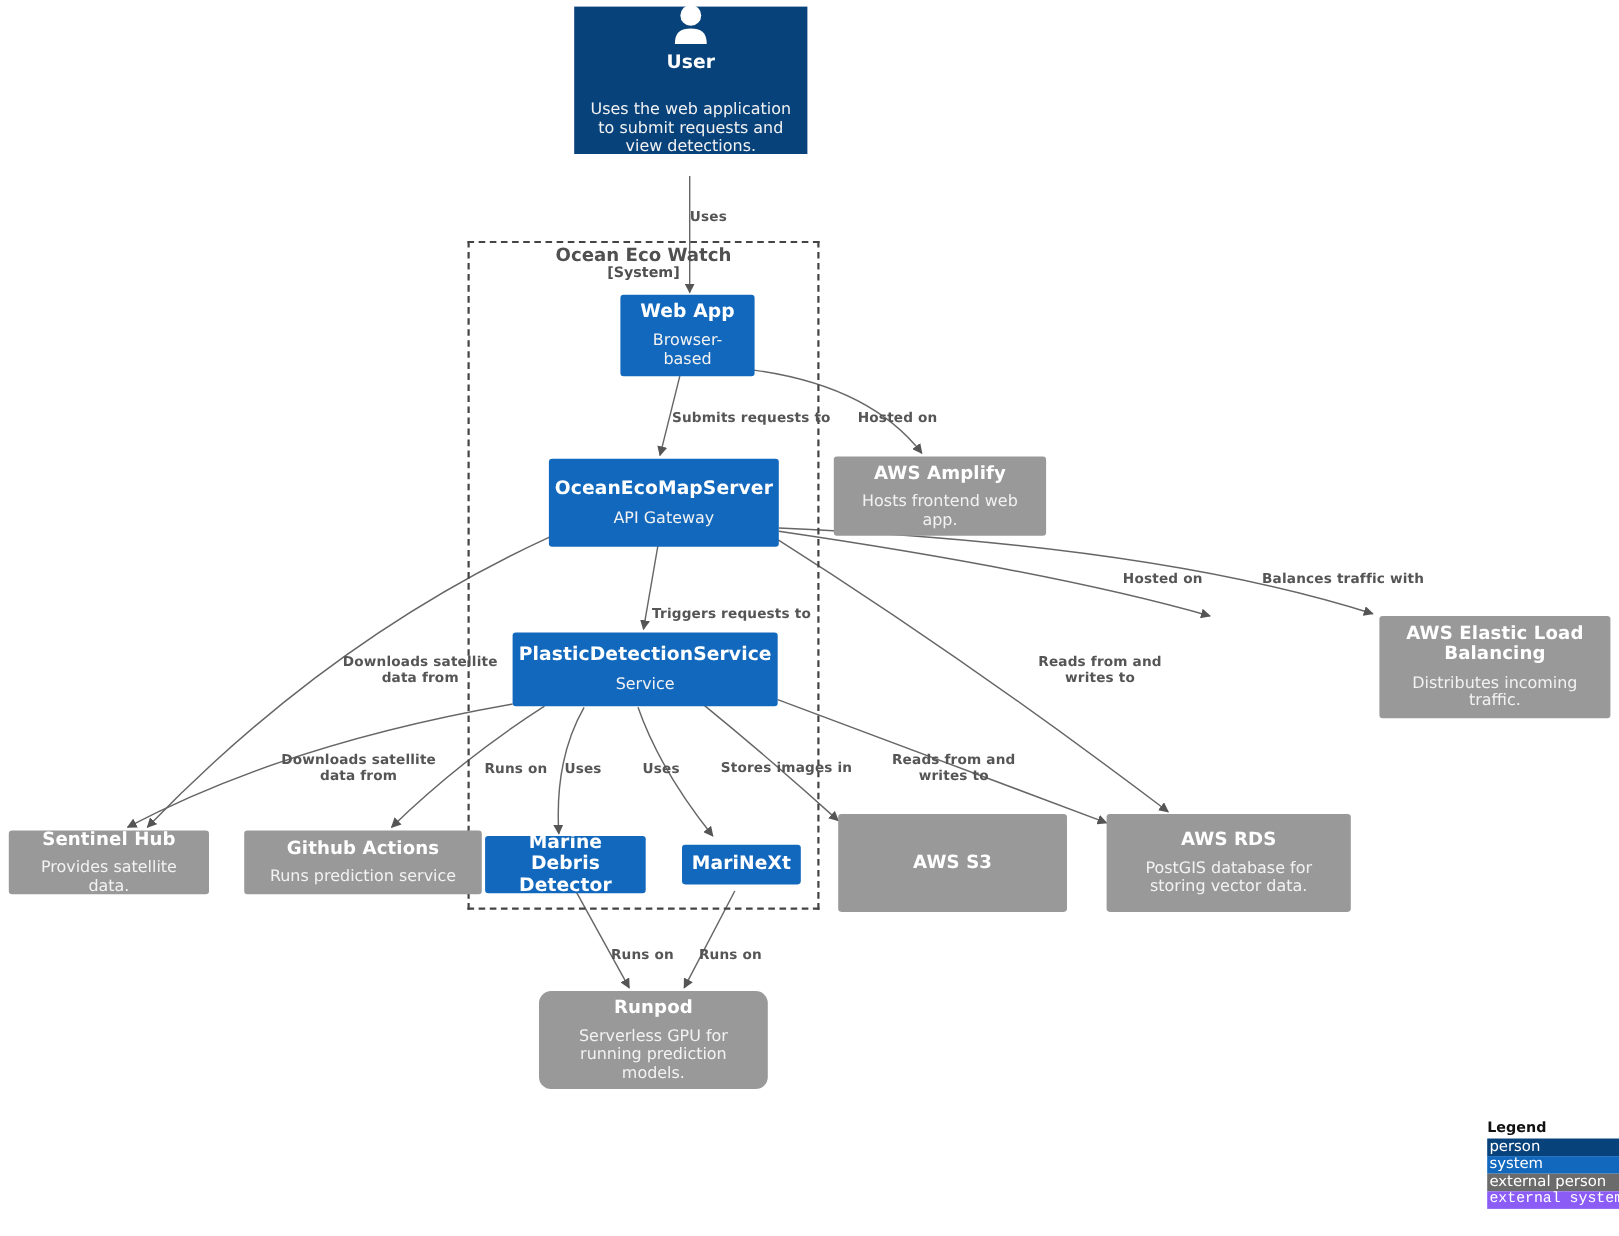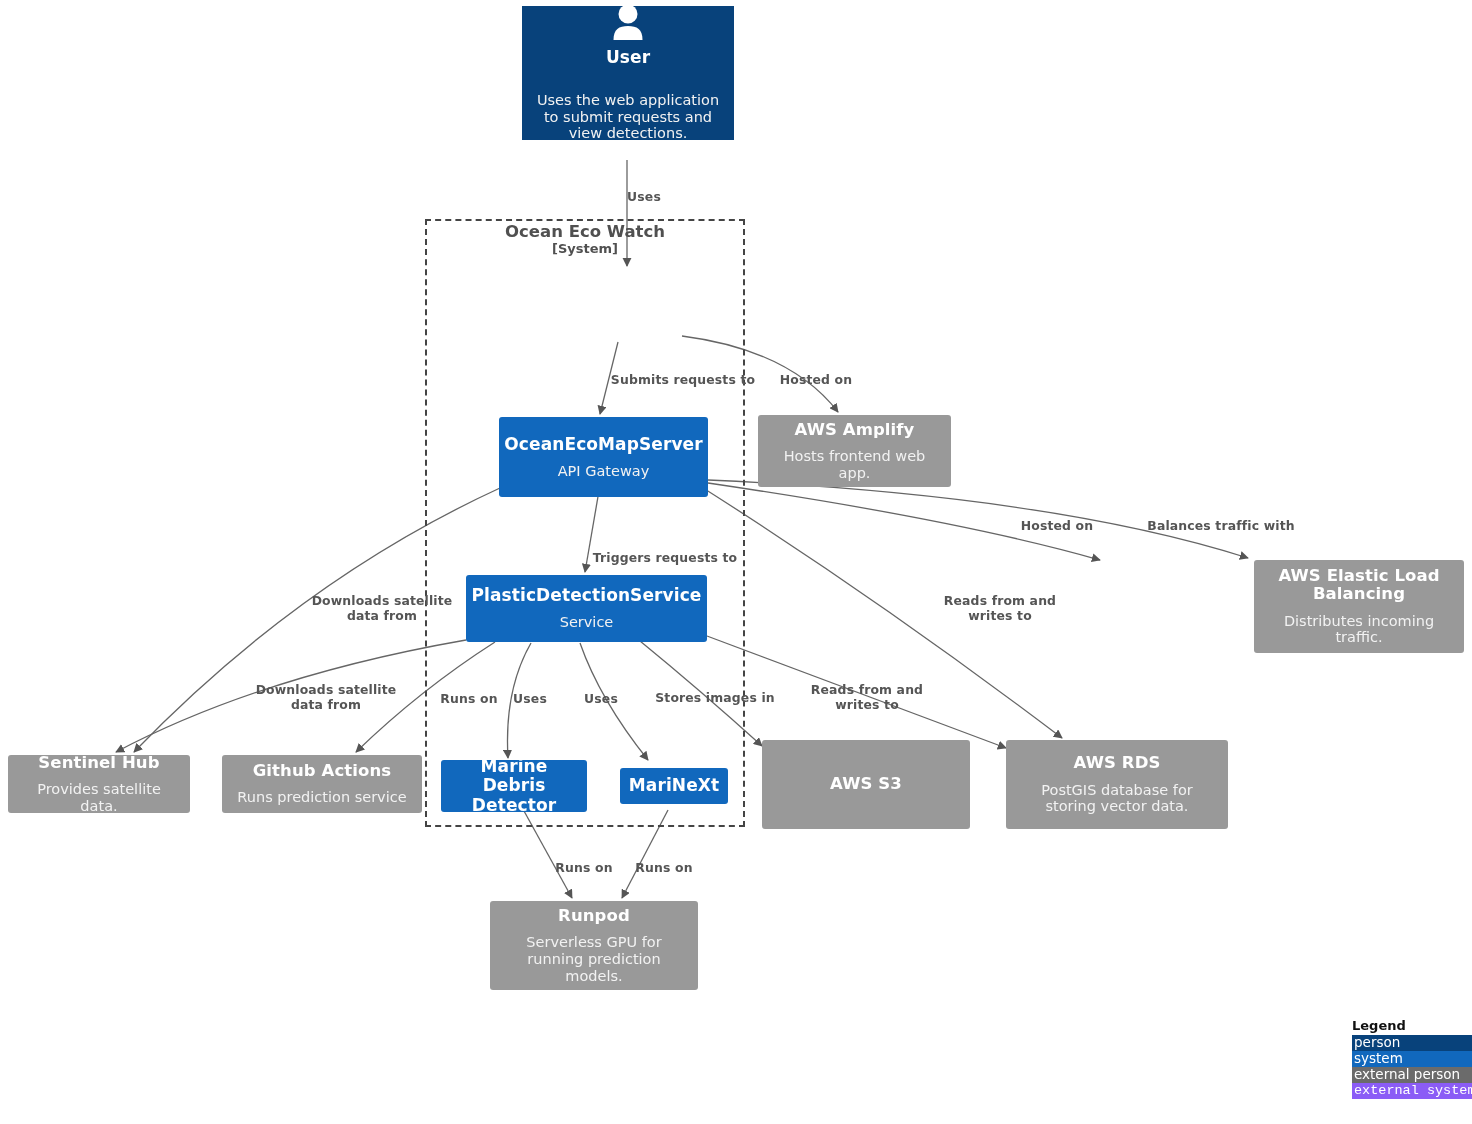--- a/index.html
+++ b/index.html
@@ -171,20 +171,24 @@
     <span class="person-icon">
       <svg width="34" height="36" viewBox="0 0 34 36" xmlns="http://www.w3.org/2000/svg">
         <circle cx="17" cy="10" r="9.5" fill="#ffffff"></circle>
         <path d="M 2.5,36 C 2.5,25 8,22 17,22 C 26,22 31.5,25 31.5,36 Z" fill="#ffffff"></path>
       </svg>
     </span>
     <div class="n-title">User</div>
     <div class="n-sub">Uses the web application to submit requests and view detections.</div>
   </div>
 
+  <div class="node system" style="left:564px; top:268px; width:122px; height:74px;">
+    <div class="n-title">Web App</div>
+    <div class="n-sub">Browser-based</div>
+  </div>
 
   <div class="node system" style="left:499px; top:417px; width:209px; height:80px;">
     <div class="n-title">OceanEcoMapServer</div>
     <div class="n-sub">API Gateway</div>
   </div>
 
   <div class="node ext-sys" style="left:758px; top:415px; width:193px; height:72px;">
     <div class="n-title">AWS Amplify</div>
     <div class="n-sub">Hosts frontend web app.</div>
   </div>
@@ -198,21 +202,21 @@
   <div class="node ext-sys" style="left:1254px; top:560px; width:210px; height:93px;">
     <div class="n-title">AWS Elastic Load Balancing</div>
     <div class="n-sub">Distributes incoming traffic.</div>
   </div>
 
   <div class="node ext-sys" style="left:8px; top:755px; width:182px; height:58px;">
     <div class="n-title">Sentinel Hub</div>
     <div class="n-sub">Provides satellite data.</div>
   </div>
 
-  <div class="node ext-sys" style="left:222px; top:755px; width:200px; height:58px;">
+  <div class="node ext-sys" style="left:222px; top:755px; width:216px; height:58px;">
     <div class="n-title">Github Actions</div>
     <div class="n-sub">Runs prediction service</div>
   </div>
 
   <div class="node system" style="left:441px; top:760px; width:146px; height:52px;">
     <div class="n-title">Marine Debris Detector</div>
   </div>
 
   <div class="node system" style="left:620px; top:768px; width:108px; height:36px;">
     <div class="n-title">MariNeXt</div>
@@ -220,21 +224,21 @@
 
   <div class="node ext-sys" style="left:762px; top:740px; width:208px; height:89px;">
     <div class="n-title">AWS S3</div>
   </div>
 
   <div class="node ext-sys" style="left:1006px; top:740px; width:222px; height:89px;">
     <div class="n-title">AWS RDS</div>
     <div class="n-sub">PostGIS database for storing vector data.</div>
   </div>
 
-  <div class="node ext-sys" style="left:490px; top:901px; width:208px; height:89px;">
+  <div class="node ext-sys" style="left:490px; top:901px; width:208px; height:89px;border-radius:11px;">
     <div class="n-title">Runpod</div>
     <div class="n-sub">Serverless GPU for running prediction models.</div>
   </div>
 
   <div class="edge-label" style="left:644px; top:197px;">Uses</div>
   <div class="edge-label" style="left:683px; top:380px;">Submits requests to</div>
   <div class="edge-label" style="left:816px; top:380px;">Hosted on</div>
   <div class="edge-label" style="left:665px; top:526px;margin-top:32px;">Triggers requests to</div>
   <div class="edge-label" style="left:1057px; top:526px;">Hosted on</div>
   <div class="edge-label" style="left:1221px; top:526px;">Balances traffic with</div>

